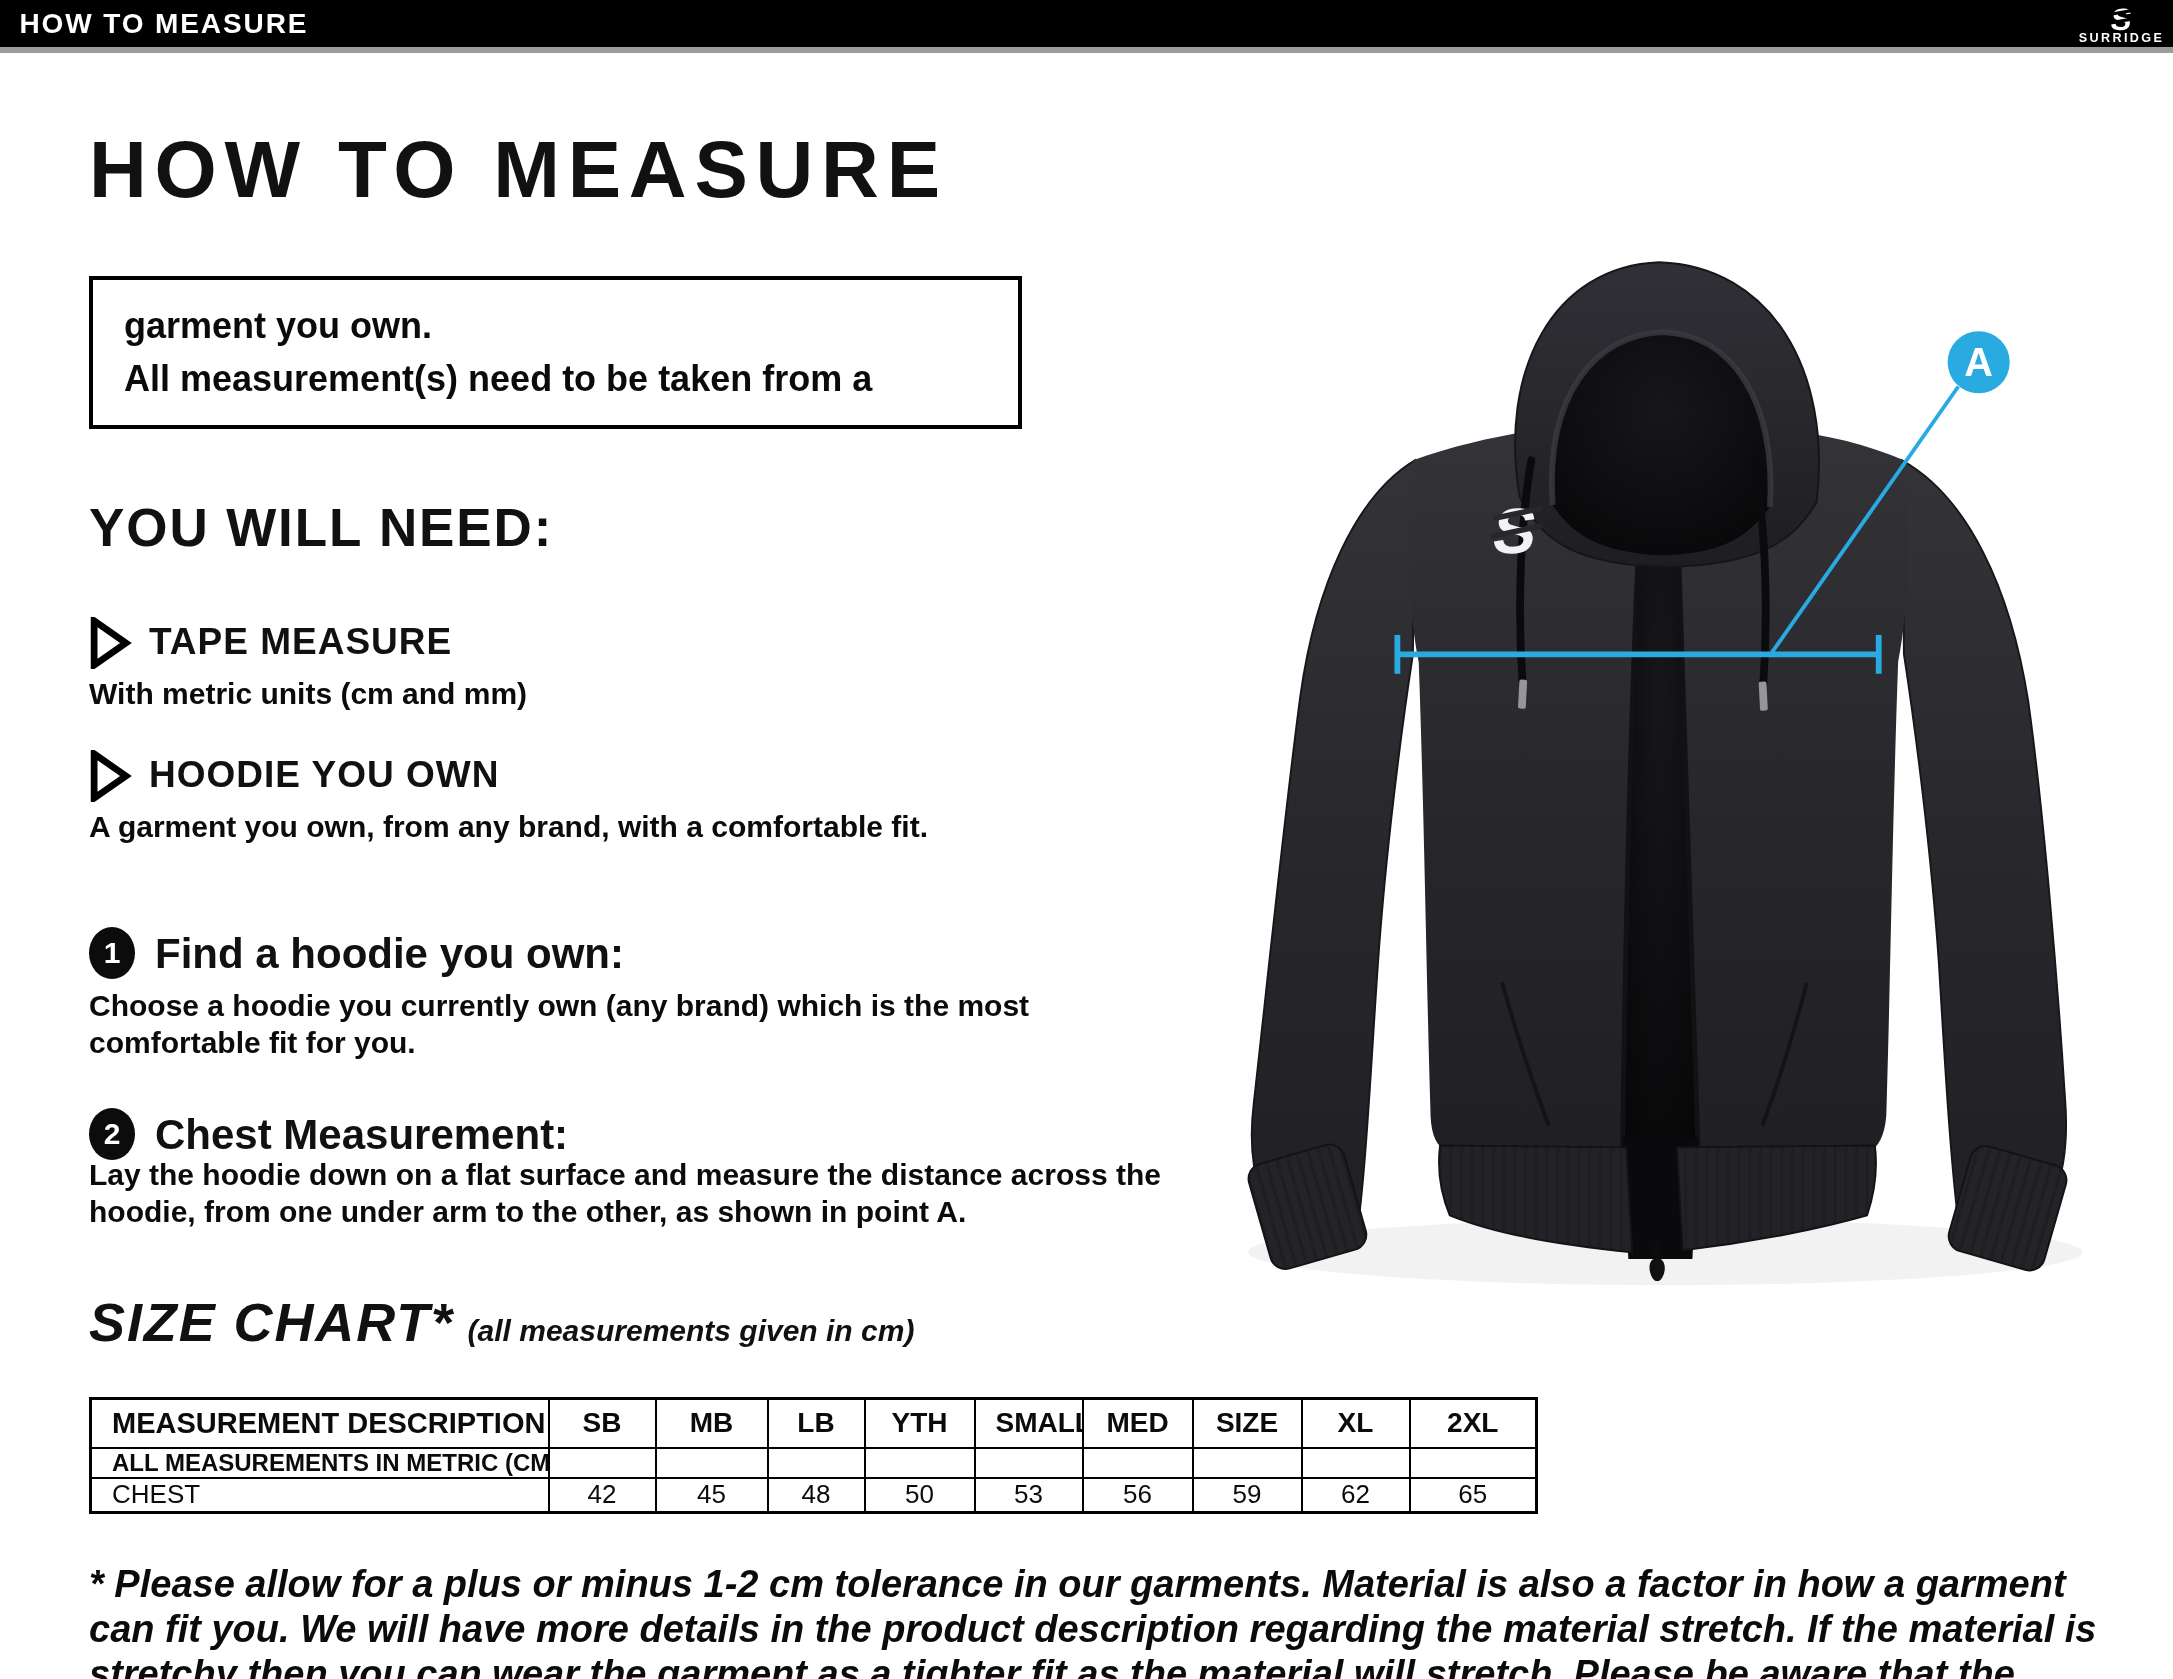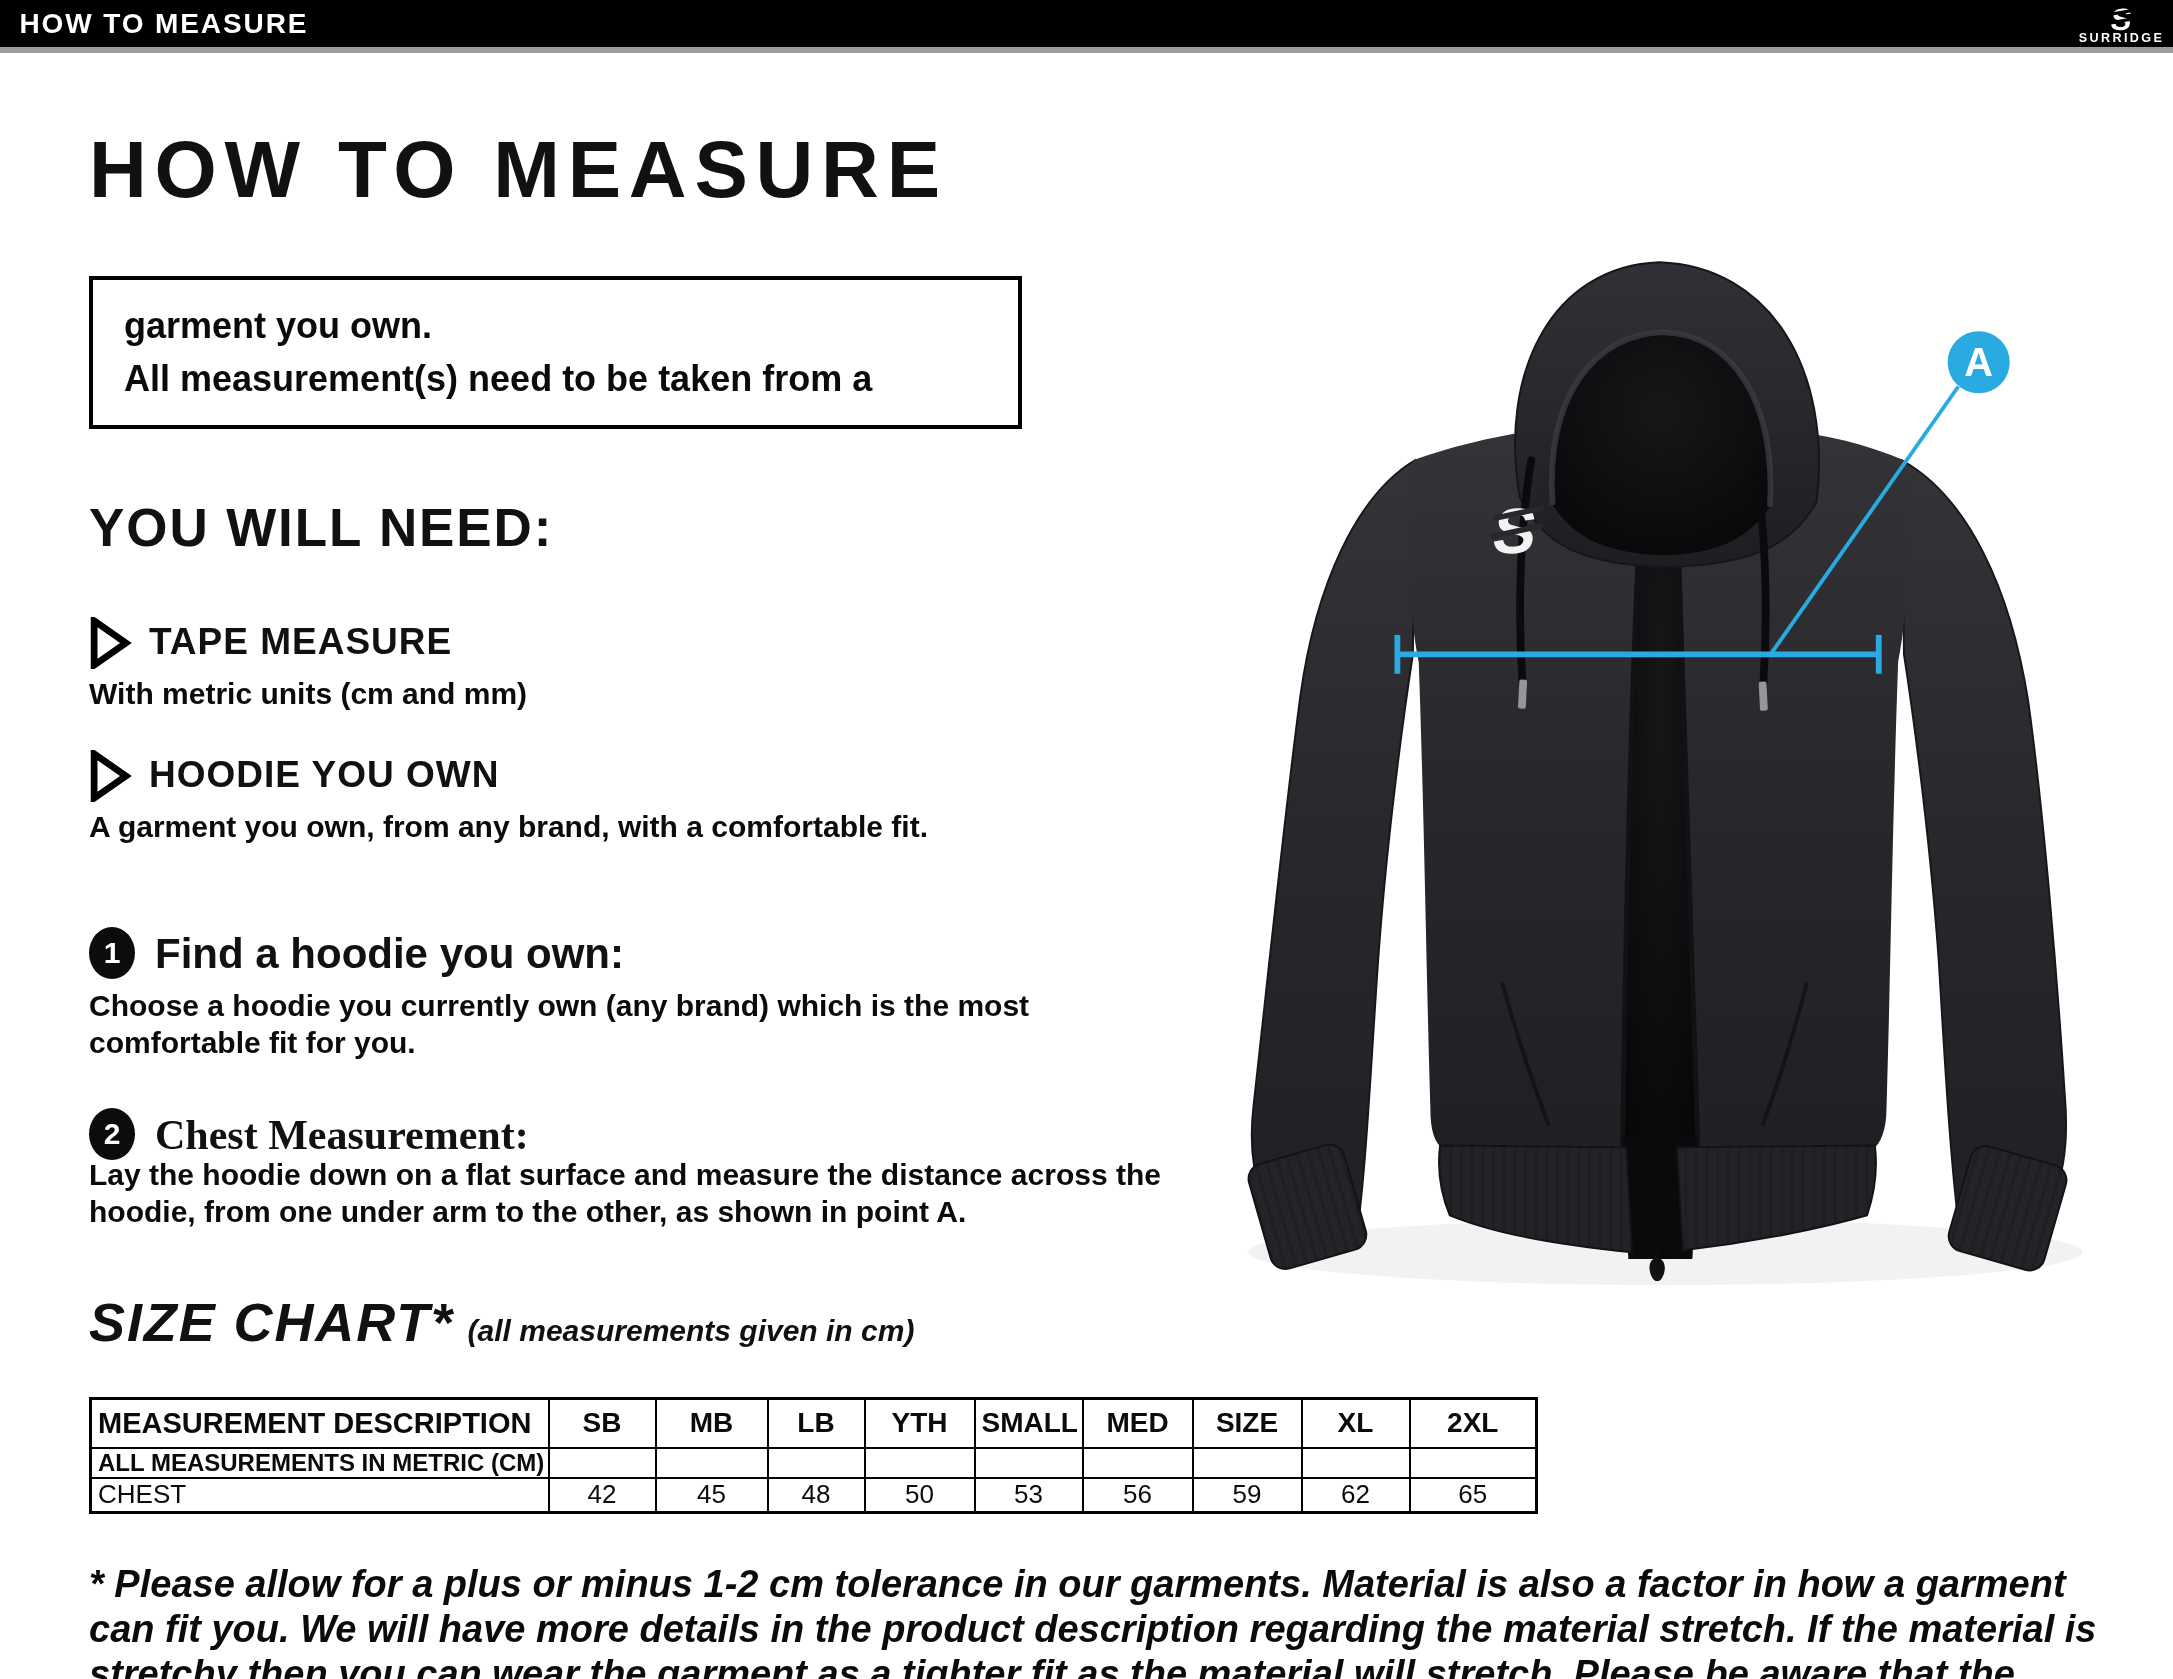--- a/index.html
+++ b/index.html
@@ -36,21 +36,21 @@
   .step-title{position:absolute;left:155px;font-size:42px;font-weight:bold;white-space:nowrap;color:#111;}
   .step-desc{position:absolute;left:89px;font-size:30px;font-weight:bold;line-height:1.22;color:#0b0b0b;}
   .size-chart-head{position:absolute;left:89px;top:1291px;display:flex;align-items:baseline;font-style:italic;}
   .size-chart-title{font-size:54px;font-weight:bold;letter-spacing:1.9px;white-space:nowrap;color:#111;}
   .size-chart-sub{font-size:30px;font-weight:bold;margin-left:13.6px;white-space:nowrap;color:#111;}
   
   .size-table{
     position:absolute;left:89px;top:1397px;border-collapse:collapse;table-layout:fixed;width:1444px;
     border:3.9px solid #000;
   }
-  .size-table td,.size-table th{border:2.9px solid #000;padding:0 6px;box-sizing:border-box;overflow:hidden;}
+  .size-table td,.size-table th{border:2.9px solid #000;padding:0 20px;box-sizing:border-box;overflow:hidden;}
   .size-table tr.r-head{height:49px;}
   .size-table tr.r-mid{height:23px;}
   .size-table tr.r-data{height:35px;}
   .th-desc{font-size:29px;font-weight:bold;text-align:left;white-space:nowrap;}
   .th-size{font-size:28px;font-weight:bold;text-align:center;}
   .td-label-mid{font-size:24px;font-weight:bold;text-align:left;white-space:nowrap;}
   .td-label{font-size:26px;font-weight:normal;text-align:left;}
   .td-val{font-size:26px;font-weight:normal;text-align:center;}
   
   .footnote{
@@ -102,21 +102,21 @@
 
   <div class="step-badge" style="top:927px;">
     <span>1</span>
   </div>
   <div class="step-title" style="top:930px;">Find a hoodie you own:</div>
   <div class="step-desc" style="top:988px;width:1097px;">Choose a hoodie you currently own (any brand) which is the most comfortable fit for you.</div>
 
   <div class="step-badge" style="top:1108px;">
     <span>2</span>
   </div>
-  <div class="step-title" style="top:1111px;font-family:Liberation Serif, serif;">Chest Measurement:</div>
+  <div class="step-title" style="top:1111px;">Chest Measurement:</div>
   <div class="step-desc" style="top:1157px;width:1121px;">Lay the hoodie down on a flat surface and measure the distance across the hoodie, from one under arm to the other, as shown in point A.</div>
 
   <div class="size-chart-head">
     <span class="size-chart-title">SIZE CHART*</span>
     <span class="size-chart-sub">(all measurements given in cm)</span>
   </div>
 
   <table class="size-table">
     <colgroup>
       <col style="width:458px">

